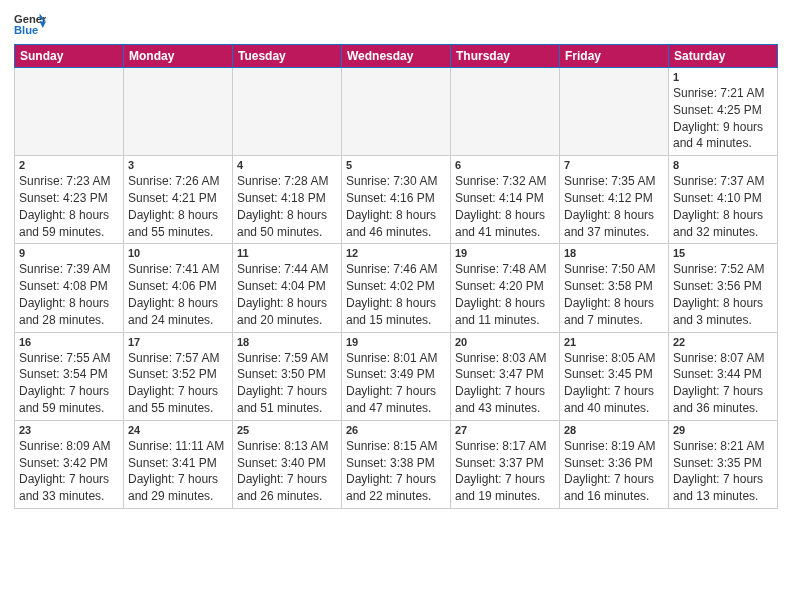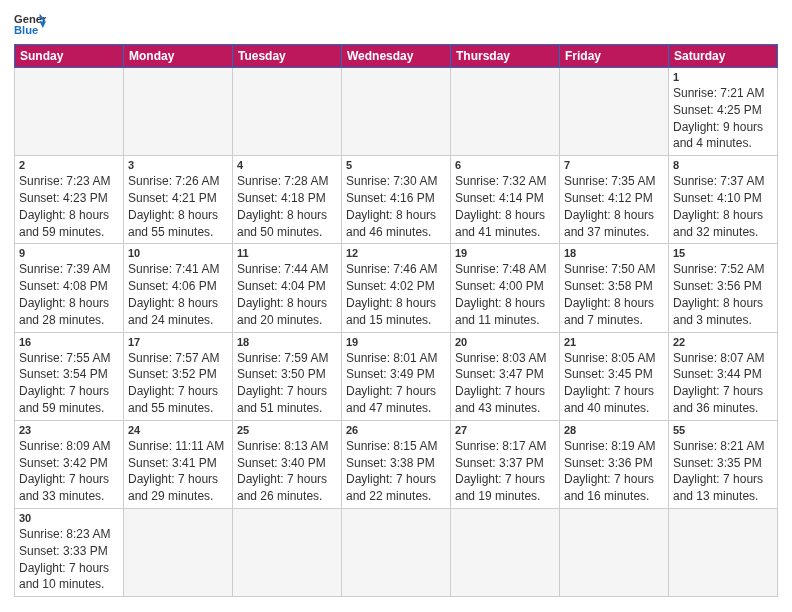--- a/index.html
+++ b/index.html
@@ -196,21 +196,21 @@
           </td>
           <td>
             <span class="day-num">12</span>
             <div class="day-info">Sunrise: 7:46 AM
 Sunset: 4:02 PM
 Daylight: 8 hours and 15 minutes.</div>
           </td>
           <td>
             <span class="day-num">19</span>
             <div class="day-info">Sunrise: 7:48 AM
-Sunset: 4:00 PM
+Sunset: 4:20 PM
 Daylight: 8 hours and 11 minutes.</div>
           </td>
           <td>
             <span class="day-num">18</span>
             <div class="day-info">Sunrise: 7:50 AM
 Sunset: 3:58 PM
 Daylight: 8 hours and 7 minutes.</div>
           </td>
           <td>
             <span class="day-num">15</span>
@@ -294,35 +294,21 @@
 Sunset: 3:37 PM
 Daylight: 7 hours and 19 minutes.</div>
           </td>
           <td>
             <span class="day-num">28</span>
             <div class="day-info">Sunrise: 8:19 AM
 Sunset: 3:36 PM
 Daylight: 7 hours and 16 minutes.</div>
           </td>
           <td>
-            <span class="day-num">55</span>
+            <span class="day-num">29</span>
             <div class="day-info">Sunrise: 8:21 AM
 Sunset: 3:35 PM
 Daylight: 7 hours and 13 minutes.</div>
           </td>
-        </tr>
-        <tr class="last-row">
-          <td>
-            <span class="day-num">30</span>
-            <div class="day-info">Sunrise: 8:23 AM
-Sunset: 3:33 PM
-Daylight: 7 hours and 10 minutes.</div>
-          </td>
-          <td class="empty"></td>
-          <td class="empty"></td>
-          <td class="empty"></td>
-          <td class="empty"></td>
-          <td class="empty"></td>
-          <td class="empty"></td>
         </tr>
       </tbody>
   </table>
 </div>
 
 </body></html>

